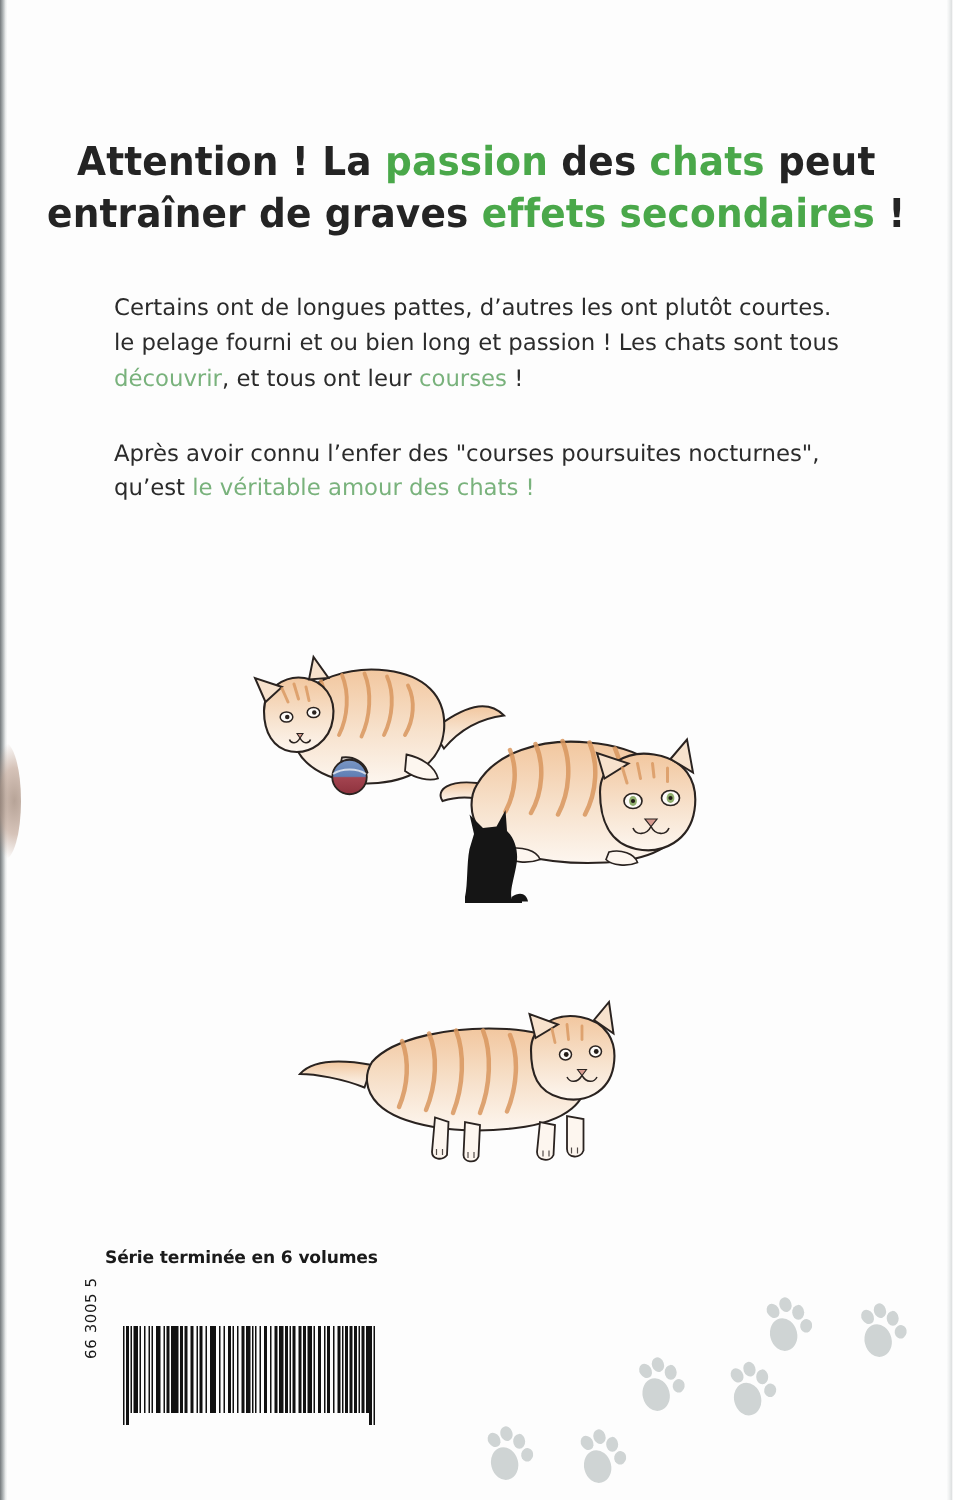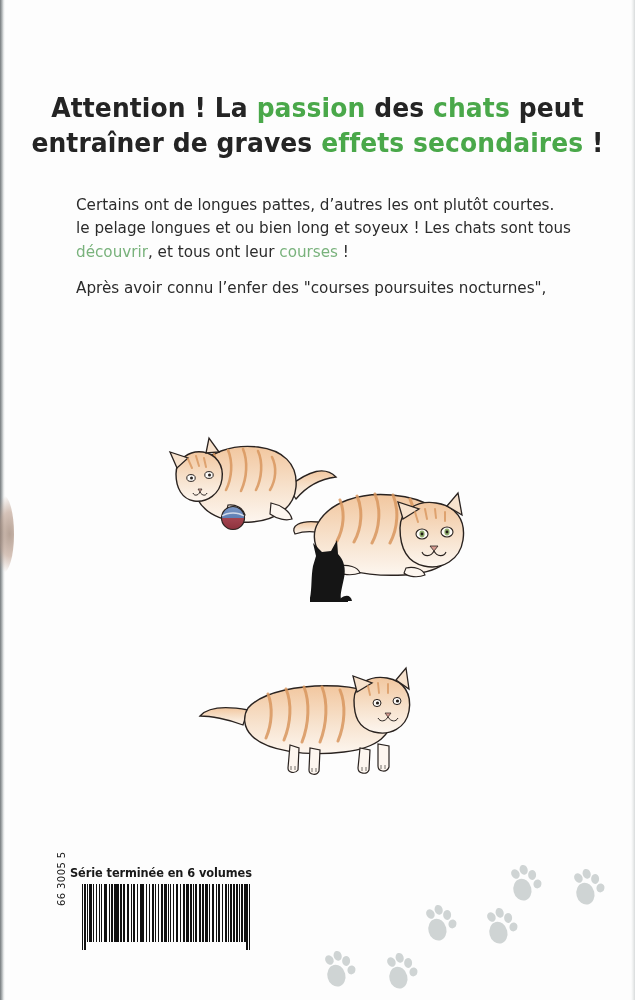--- a/index.html
+++ b/index.html
@@ -51,41 +51,41 @@
   
   .blurb{
     position:absolute;left:76px;width:508px;
     font-size:15.2px;
     line-height:23.4px;
     color:#2b2b2b;
     text-align:justify;
     font-family:"DejaVu Sans", sans-serif;
   }
   #para1{top:194px;}
-  #para2{top:277px;}
+  #para2{top:291px;}
   .blurb .g{color:#79b27c;}
   .blurb .lastline{text-align:left;}
 
   
   .tagline{
     position:absolute;left:0;right:0;top:618px;
     text-align:center;
     font-family:"Liberation Serif", serif;
     font-size:23px;
     letter-spacing:1.6px;
     color:#2c2c2c;
   }
   .tagline .g{color:#8fc190;}
 
   
   .art{position:absolute;left:0;top:0;width:635px;height:1000px;pointer-events:none;}
 
   
   .serie-note{
-    position:absolute;left:70px;top:866px;
+    position:absolute;left:70px;top:831px;
     font-size:11.4px;font-weight:700;color:#1a1a1a;
     font-family:"DejaVu Sans", sans-serif;
     letter-spacing:-0.1px;
   }
   .barcode-wrap{
     position:absolute;left:62px;top:884px;
     width:188px;height:92px;
   }
   .barcode-sidecode{
     position:absolute;left:-6px;top:22px;
@@ -121,26 +121,27 @@
   <div class="scan-edge-right"></div>
   <div class="spine-blob"></div>
 
   <div class="headline">
     <span class="ln"><span>Attention ! La </span><span class="g">passion</span><span> des </span><span class="g">chats</span><span> peut</span></span>
     <span class="ln"><span>entraîner de graves </span><span class="g">effets secondaires</span><span> !</span></span>
   </div>
 
   <div class="blurb" id="para1">
     <div>Certains ont de longues pattes, d’autres les ont plutôt courtes.</div>
-    <div>le pelage longues et ou bien long et soyeux ! Les chats sont tous</div>
+    <div>le pelage fourni et ou bien long et passion ! Les chats sont tous</div>
     <div class="lastline"><span class="g">découvrir</span><span>, et tous ont leur </span><span class="g">courses</span><span> !</span></div>
   </div>
 
   <div class="blurb" id="para2">
     <div>Après avoir connu l’enfer des "courses poursuites nocturnes",</div>
+    <div class="lastline"><span>qu’est </span><span class="g">le véritable amour des chats !</span></div>
   </div>
 
   <svg class="art" viewBox="0 0 635 1000">
     <defs>
       <linearGradient id="furGrad" x1="0" y1="0" x2="0" y2="1">
         <stop offset="0%" stop-color="#f2c79f"></stop>
         <stop offset="55%" stop-color="#f7e2cd"></stop>
         <stop offset="100%" stop-color="#fdf6ef"></stop>
       </linearGradient>
       <linearGradient id="ballGrad" x1="0" y1="0" x2="0" y2="1">

